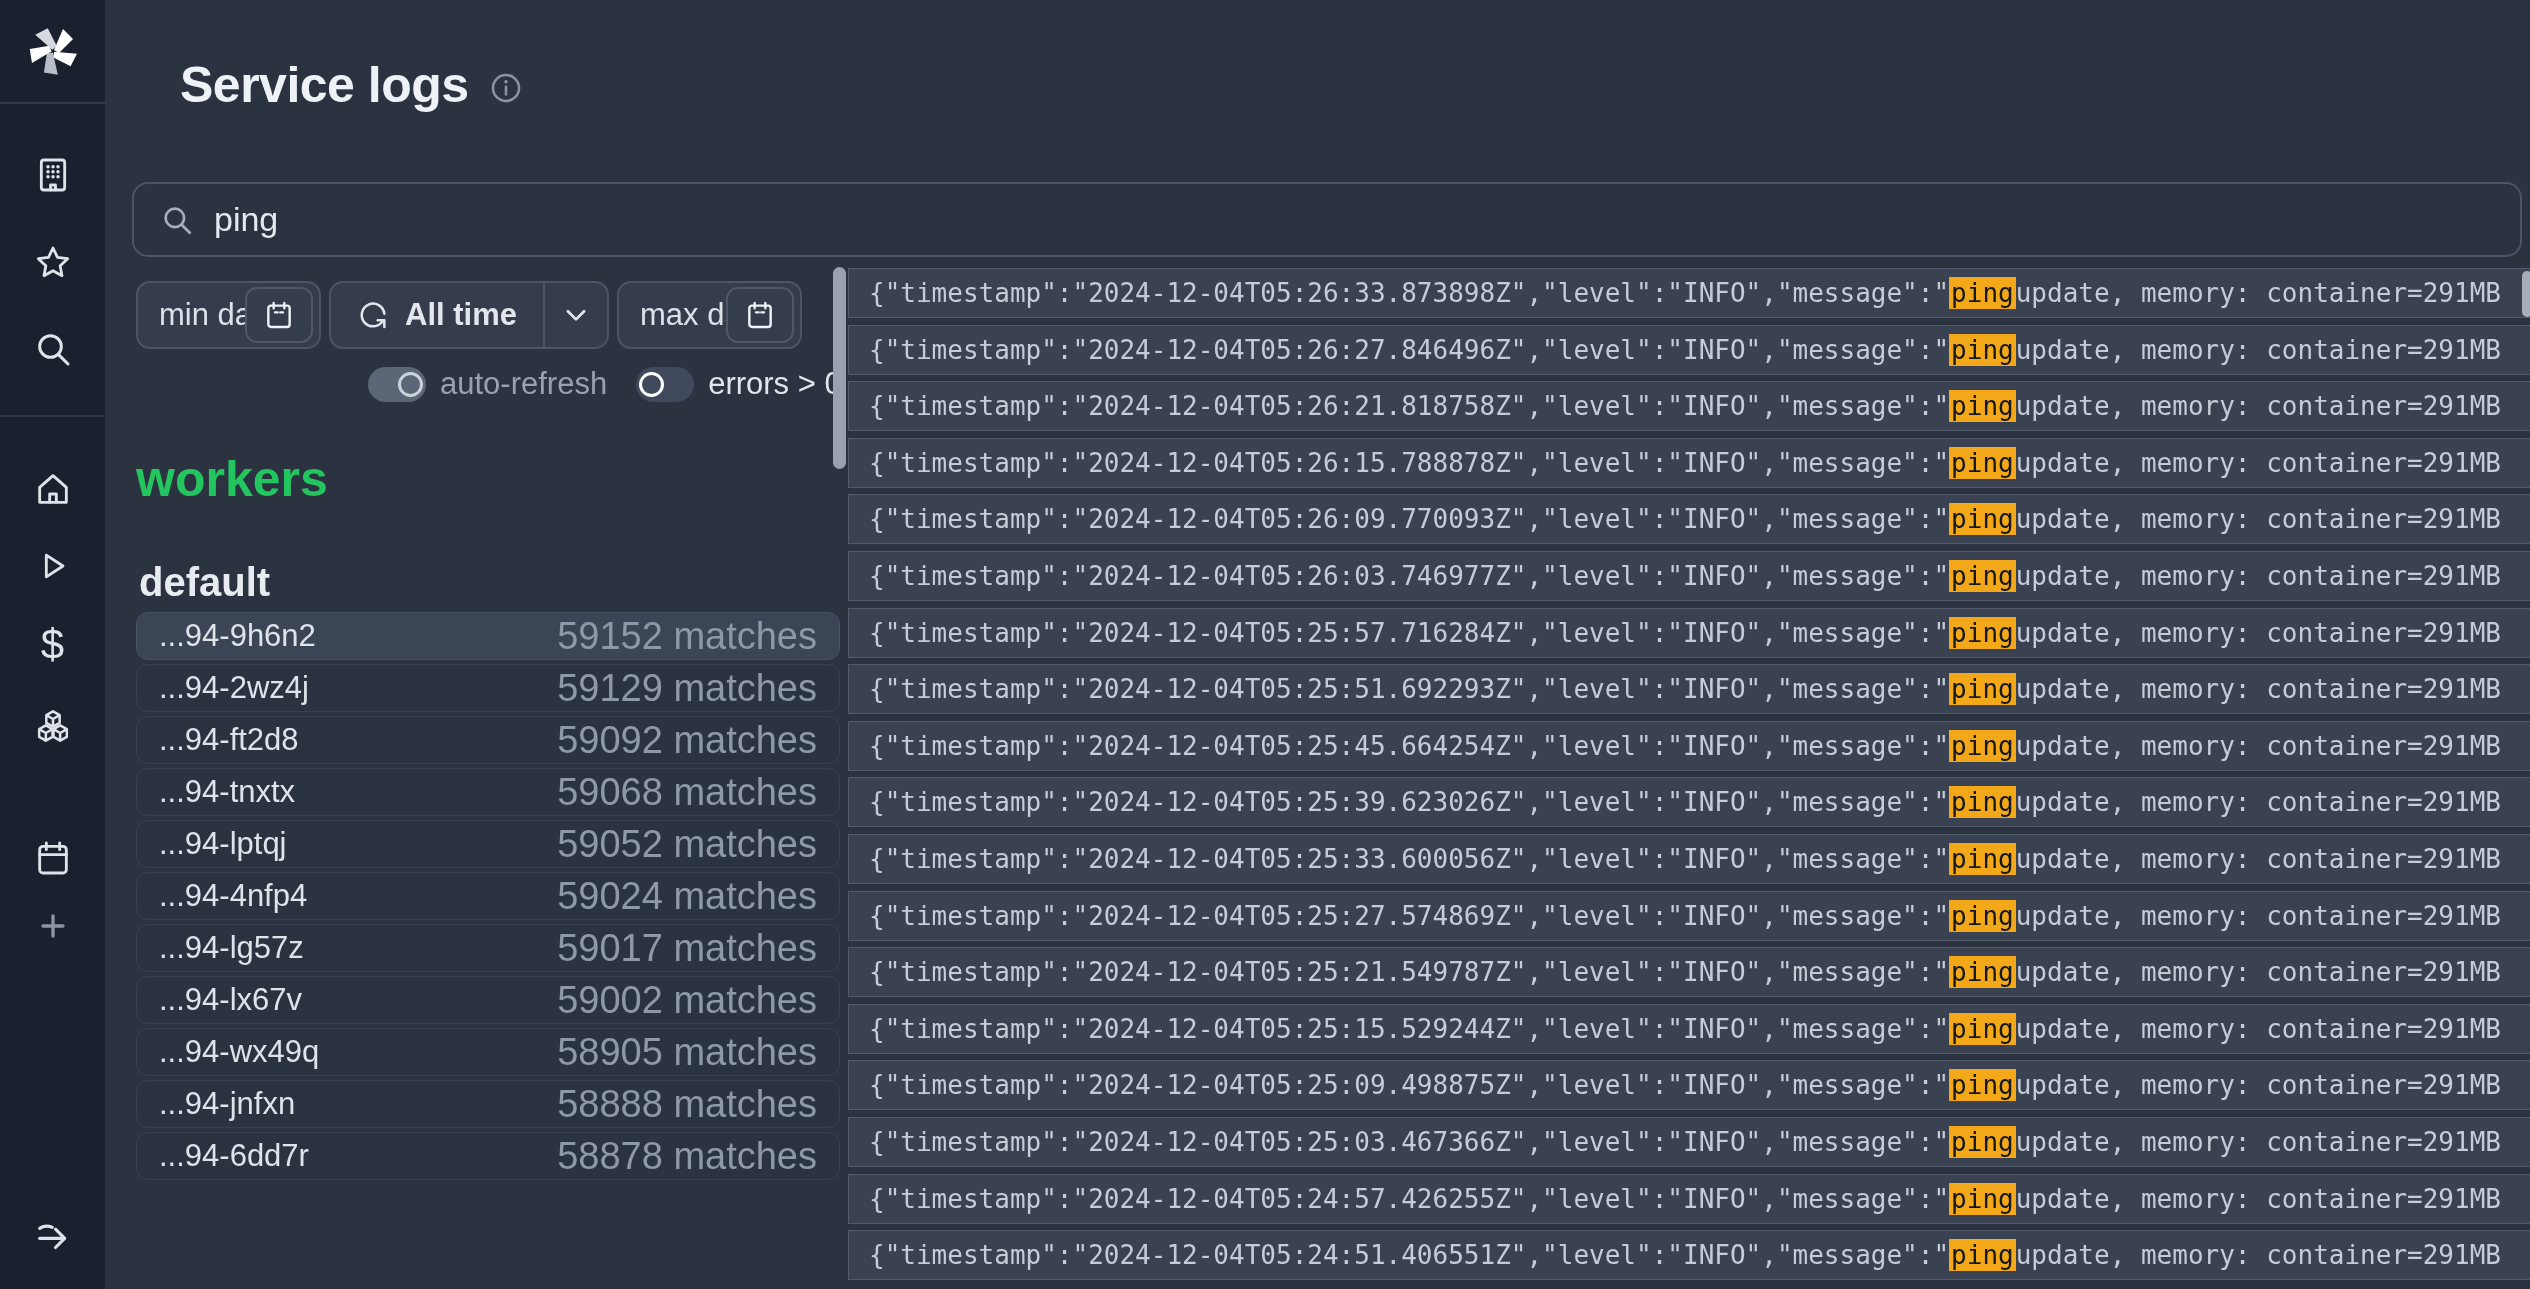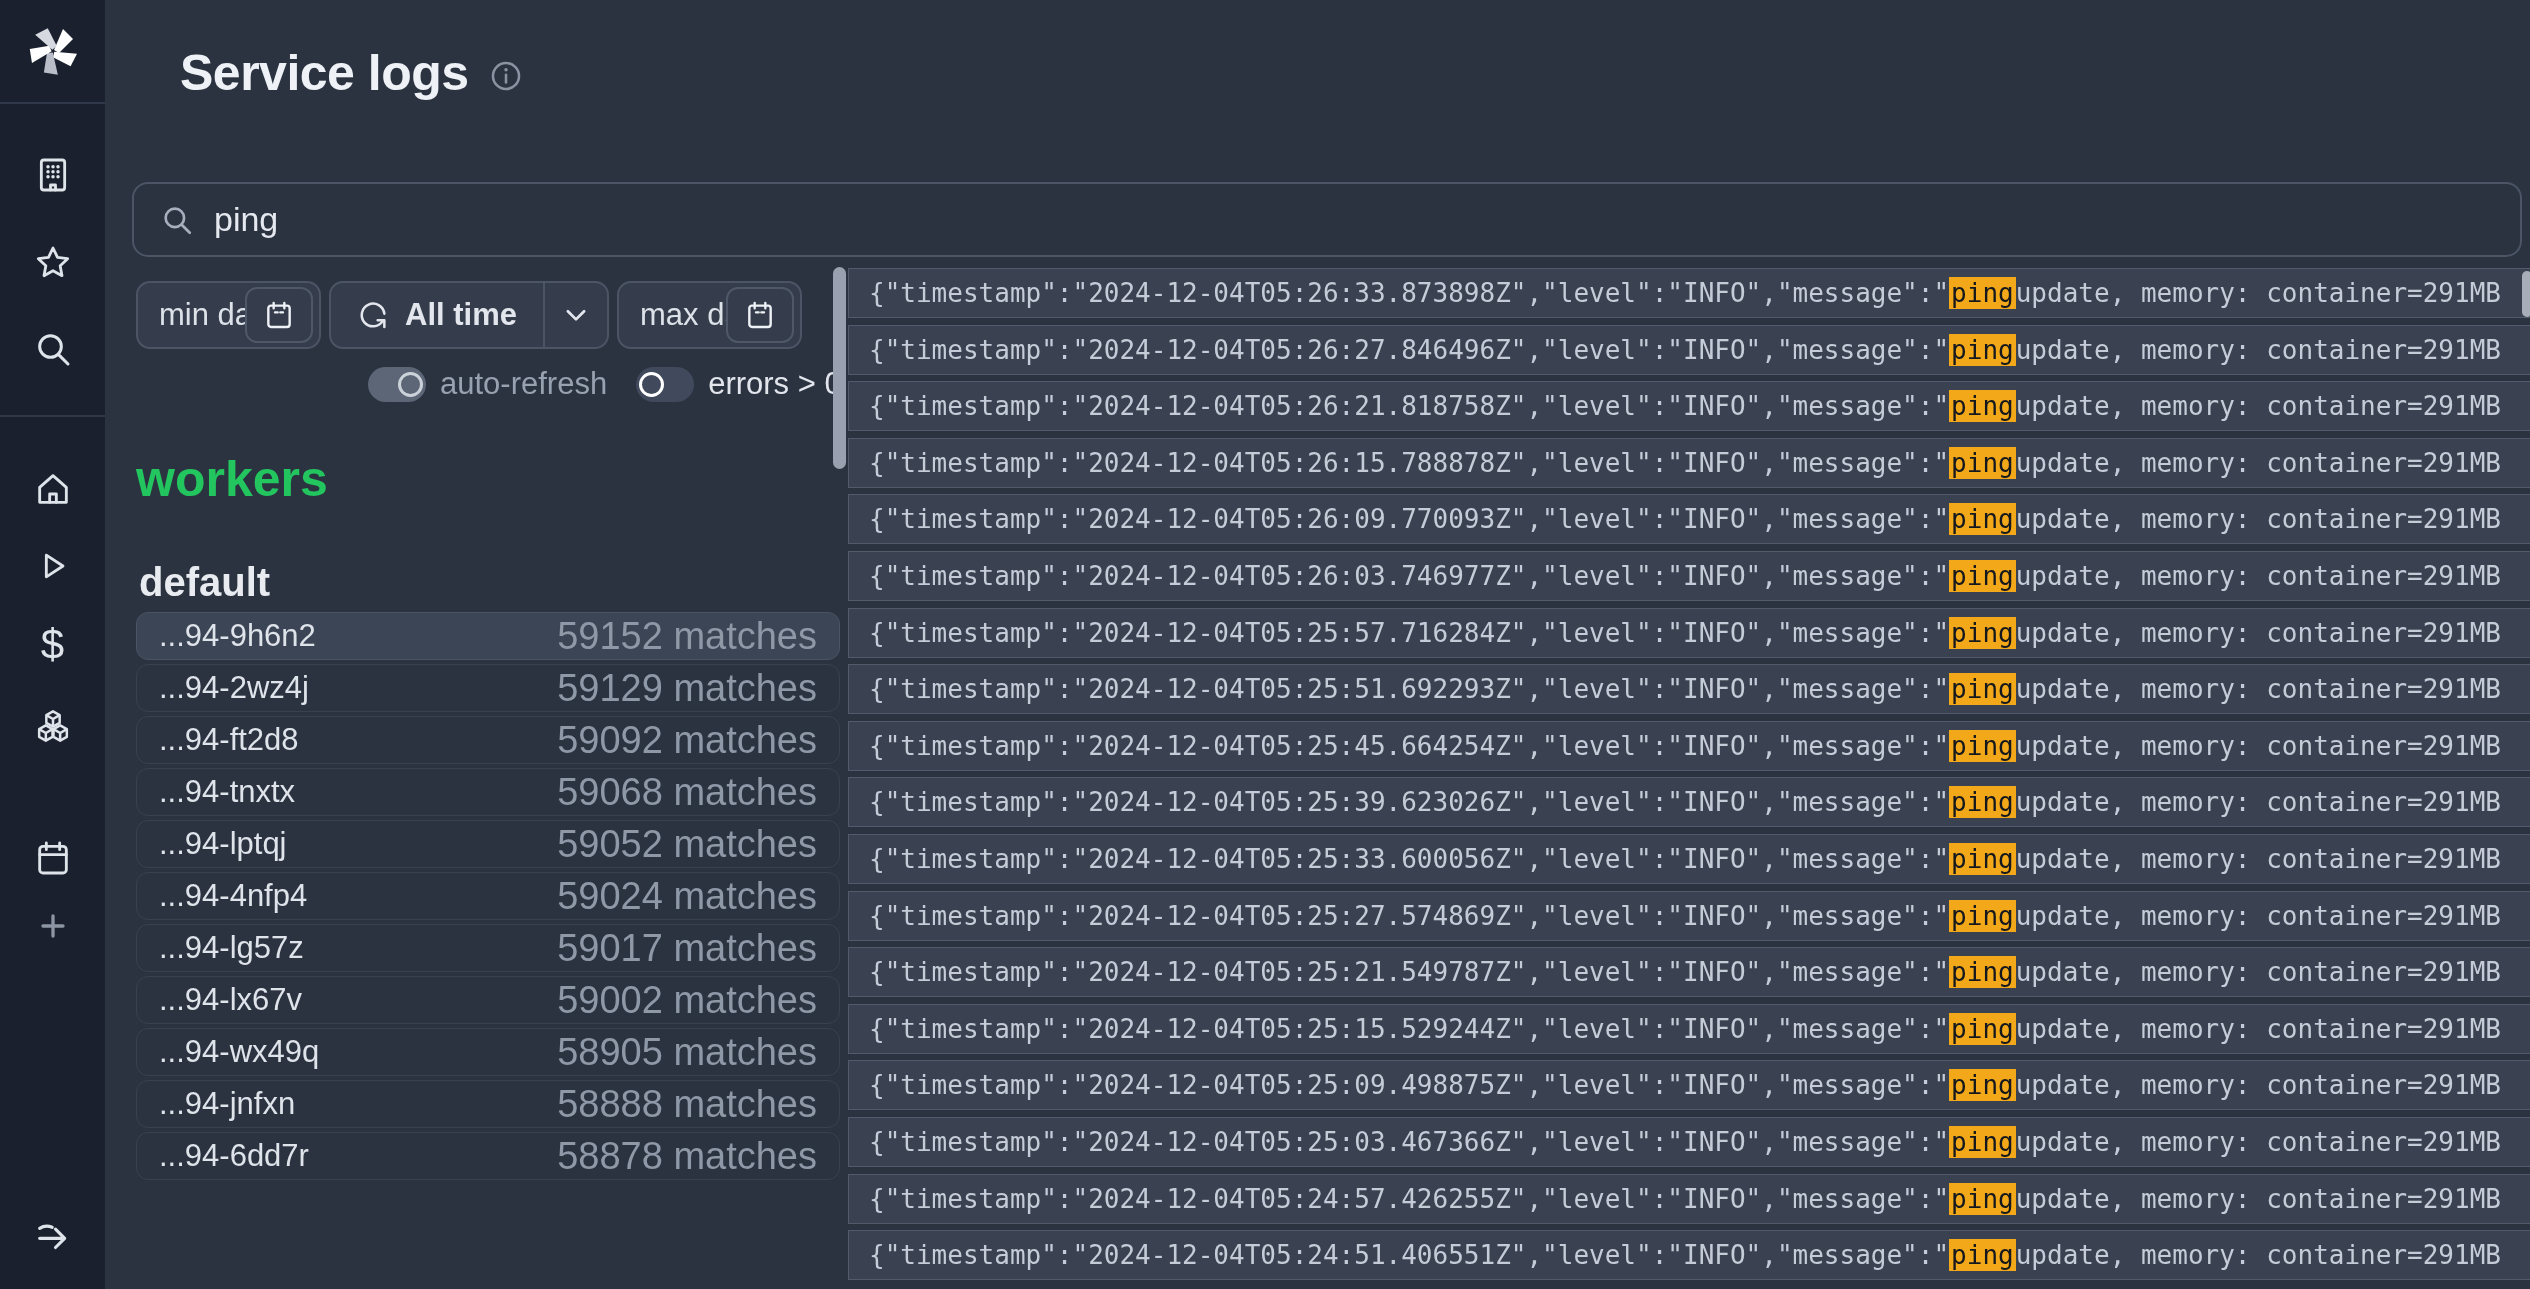--- a/index.html
+++ b/index.html
@@ -29,21 +29,21 @@
   .sidebar{position:absolute;left:0;top:0;width:105px;height:1289px;background:var(--sidebar-bg);}
   .logo-section{position:absolute;left:0;top:0;width:105px;height:104px;border-bottom:2px solid var(--divider);display:flex;align-items:center;justify-content:center;}
   .logo-btn{background:none;border:none;cursor:pointer;width:52px;height:52px;}
   .side-divider{position:absolute;left:0;top:415px;width:105px;border-top:2px solid var(--divider);}
   .side-icon{position:absolute;left:50%;transform:translate(-50%,-50%);width:48px;height:48px;
     display:flex;align-items:center;justify-content:center;background:none;border:none;color:var(--icon);cursor:pointer;}
   .side-icon svg{width:40px;height:40px;}
   .side-icon.dim{color:#8d95a4;}
   .dollar-glyph{font-size:42px;font-weight:400;color:var(--icon);line-height:1;}
   
-  .page-header{position:absolute;left:180px;top:44px;display:flex;align-items:center;gap:20px;}
+  .page-header{position:absolute;left:180px;top:56px;display:flex;align-items:center;gap:20px;}
   .page-title{font-size:50px;font-weight:700;letter-spacing:-0.5px;color:#eef1f5;}
   .info-icon{width:34px;height:34px;color:#8b93a3;margin-top:6px;}
   
   .searchbar{position:absolute;left:132px;top:182px;width:2390px;height:75px;
     border:2px solid var(--border);border-radius:16px;display:flex;align-items:center;gap:20px;padding:0 26px;}
   .searchbar svg{width:34px;height:34px;color:#a7afbe;flex:none;}
   .searchbar input{flex:1;background:transparent;border:none;outline:none;color:#e5e8ee;font-size:34px;font-family:inherit;}
   
   .filters{position:absolute;left:136px;top:281px;display:flex;gap:8px;align-items:center;}
   .date-field{height:68px;background:var(--control-bg);border:2px solid var(--border);border-radius:14px;

